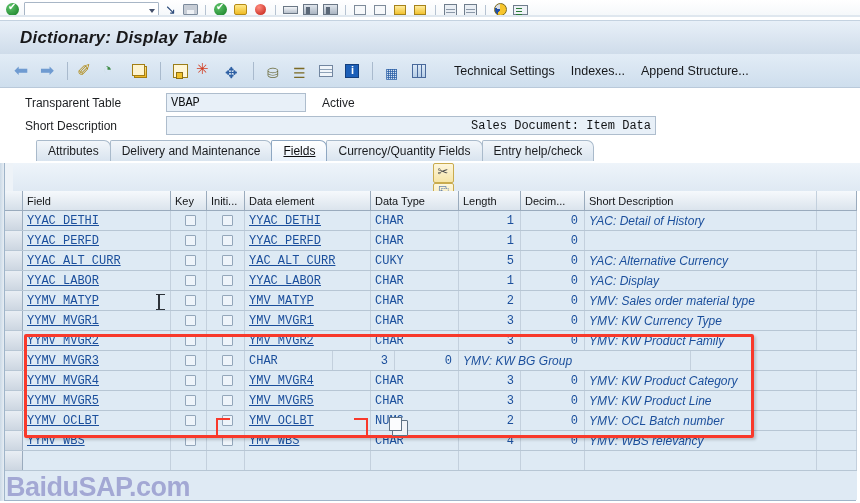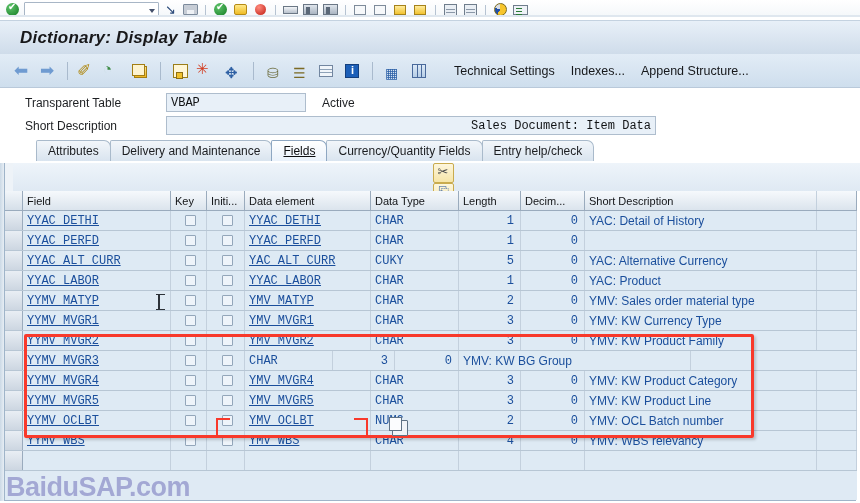--- a/index.html
+++ b/index.html
@@ -203,21 +203,21 @@
     display:flex; height:20px; align-items:stretch;
     background:#deeaf4; border-bottom:1px solid #b7c6d4;
   }
   .dcell {
     font-size:12px; color:#1b4f9c; display:flex; align-items:center;
     border-right:1px solid #c3d0dd; padding-left:4px; overflow:hidden; white-space:nowrap;
   }
   .dcell.mono { font-family:"Liberation Mono", monospace; font-size:12px; }
   .dcell.link { text-decoration:underline; }
   .dcell.num { justify-content:flex-end; padding-right:6px; font-family:"Liberation Mono", monospace; }
-  .dcell.desc { color:#1b4f9c; font-family:"Liberation Sans", sans-serif; font-size:12px; }
+  .dcell.desc { color:#1b4f9c; font-family:"Liberation Sans", sans-serif; font-size:12px;font-style:italic; }
   .rowhandle { width:18px; border-right:1px solid #9aabbd; background:linear-gradient(#e9eef4,#ccd6e1); flex:none;}
   .rowhandle.hdr { background:linear-gradient(#f2f6fa,#d5dfe9); }
   .cbcell { display:flex; align-items:center; justify-content:center; border-right:1px solid #c3d0dd; flex:none;}
   .cbox { width:11px; height:11px; background:#eef4fa; border:1px solid #93a6ba; border-radius:1px; }
 
   
   .c-field   { width:148px; }
   .c-key     { width:36px; }
   .c-init    { width:38px; }
   .c-delem   { width:126px; }
@@ -502,21 +502,21 @@
             <div class="dcell cbcell c-key">
               <div class="cbox"></div>
             </div>
             <div class="dcell cbcell c-init">
               <div class="cbox"></div>
             </div>
             <div class="dcell c-delem mono link">YYAC_LABOR</div>
             <div class="dcell c-dtype mono">CHAR</div>
             <div class="dcell c-len num">1</div>
             <div class="dcell c-dec num">0</div>
-            <div class="dcell c-desc desc">YAC: Product</div>
+            <div class="dcell c-desc desc">YAC: Display</div>
             <div class="dcell c-tail"></div>
           </div>
           <div class="drow">
             <div class="rowhandle"></div>
             <div class="dcell c-field mono link">YYMV_MATYP</div>
             <div class="dcell cbcell c-key">
               <div class="cbox"></div>
             </div>
             <div class="dcell cbcell c-init">
               <div class="cbox"></div>

